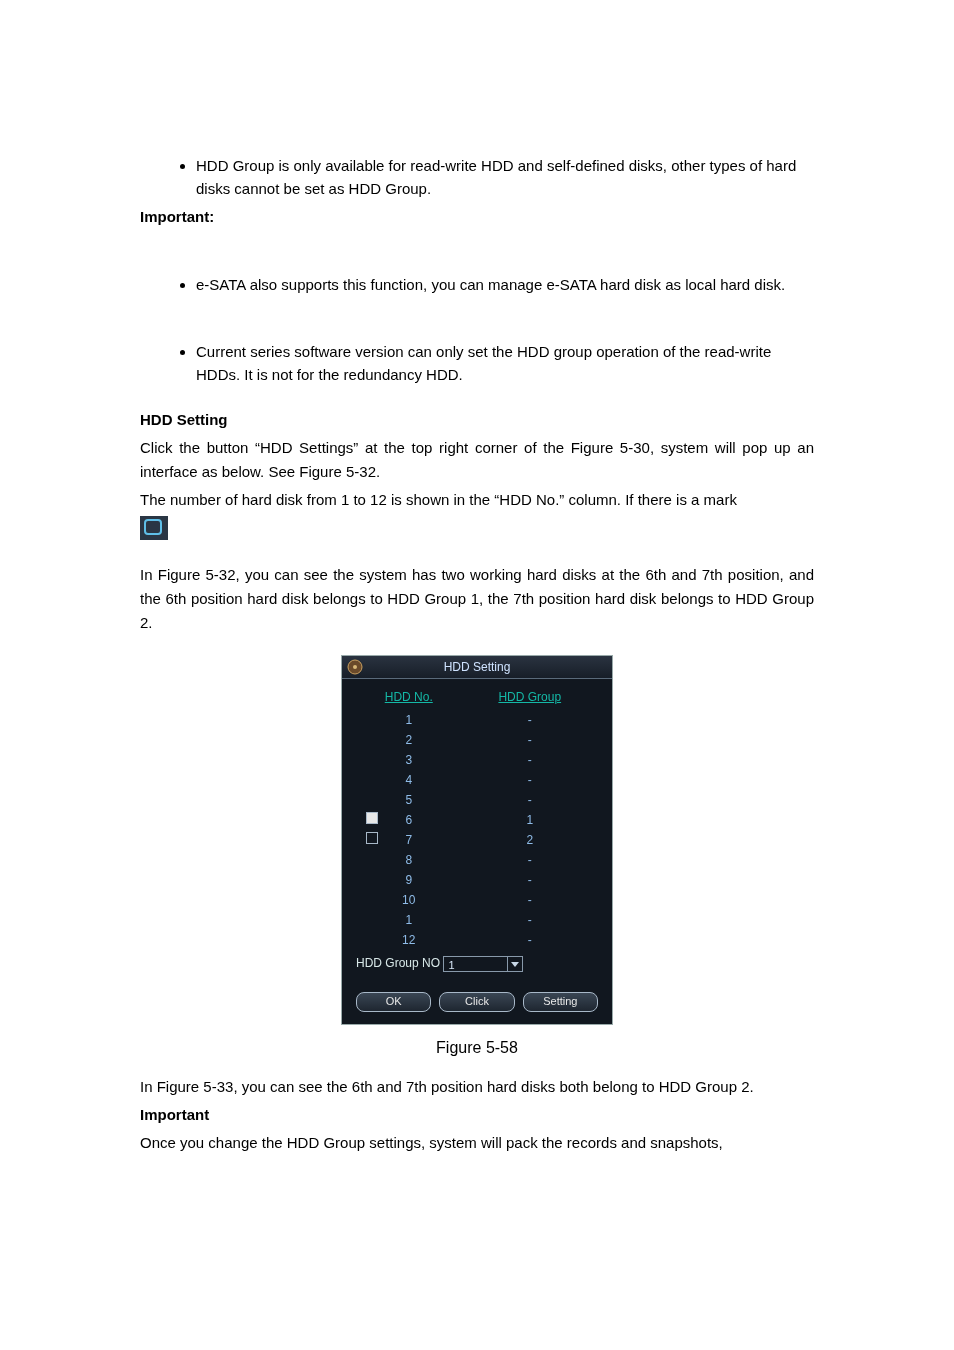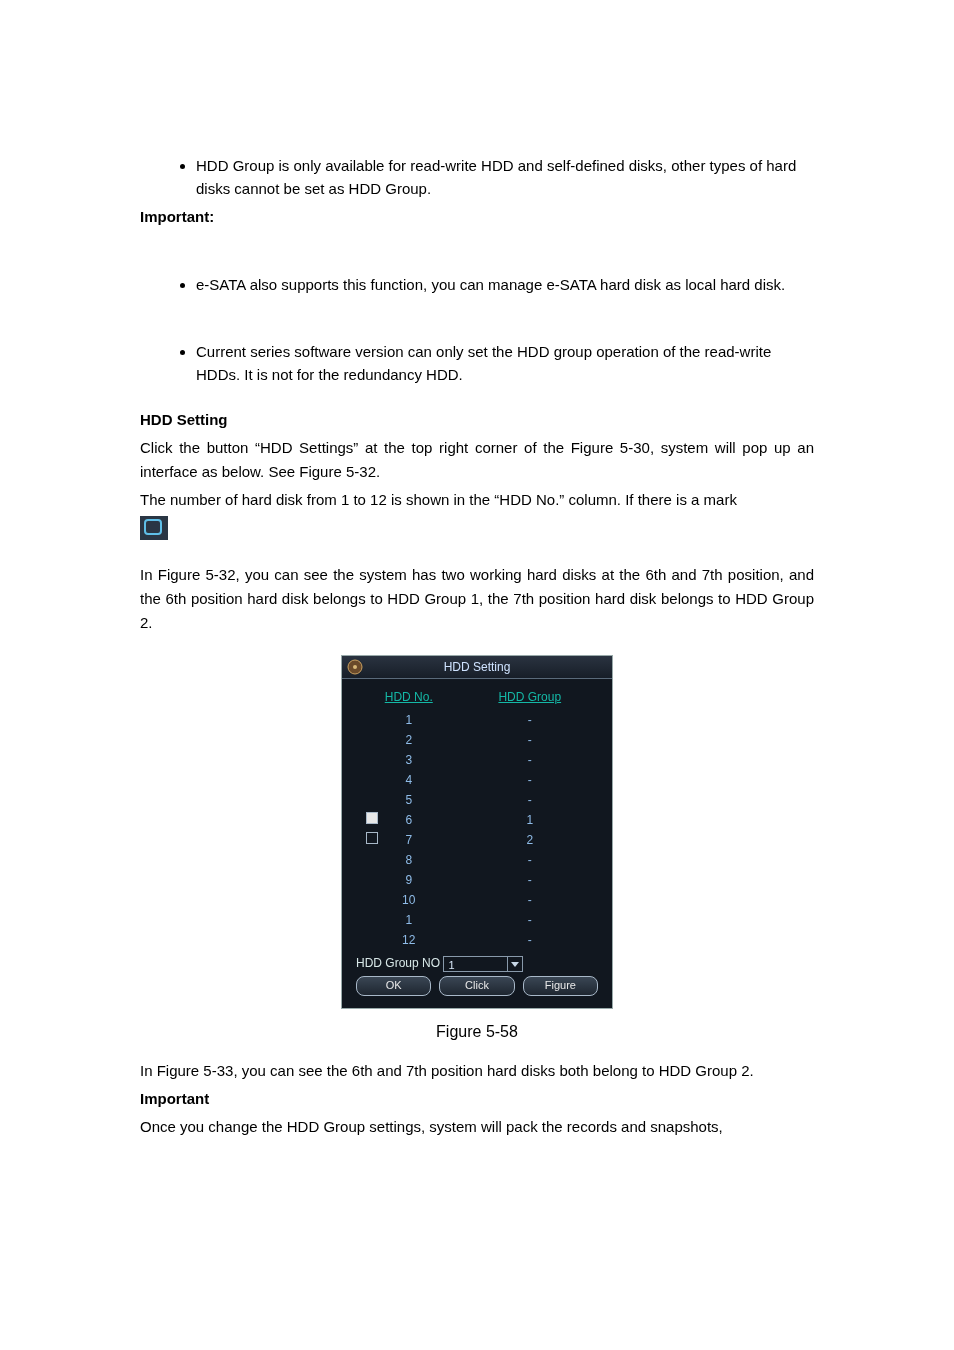--- a/index.html
+++ b/index.html
@@ -118,21 +118,21 @@
     box-sizing: border-box;
   }
   .dialog-select .arrow {
     position: absolute;
     right: 0; top: 0;
     width: 14px; height: 14px;
     border-left: 1px solid #8899aa;
     display:flex; align-items:center; justify-content:center;
   }
   .dialog-btns {
-    margin-top: 4px;
+    margin-top: 20px;
     display: flex;
     justify-content: flex-end;
     gap: 8px;
   }
   .dialog-btn {
     flex: 1;
     height: 18px;
     border: 1px solid #a8b8c8;
     border-radius: 8px;
     background: linear-gradient(#3a4654, #1e2630);
@@ -262,21 +262,21 @@
             <svg width="8" height="8">
                 <polygon points="0,2 8,2 4,7" fill="#c8d8e8"></polygon>
               </svg>
           </span>
         </span>
       </div>
 
       <div class="dialog-btns">
         <div class="dialog-btn"><span>OK</span></div>
         <div class="dialog-btn"><span>Click</span></div>
-        <div class="dialog-btn"><span>Figure</span></div>
+        <div class="dialog-btn"><span>Setting</span></div>
       </div>
     </div>
   </div>
 
   <div class="figure-caption">Figure 5-58</div>
 
   <p class="justify">In Figure 5-33, you can see the 6th and 7th position hard disks both belong to HDD Group 2.</p>
   <p class="bold">Important</p>
   <p class="justify">Once you change the HDD Group settings, system will pack the records and snapshots,</p>
 

